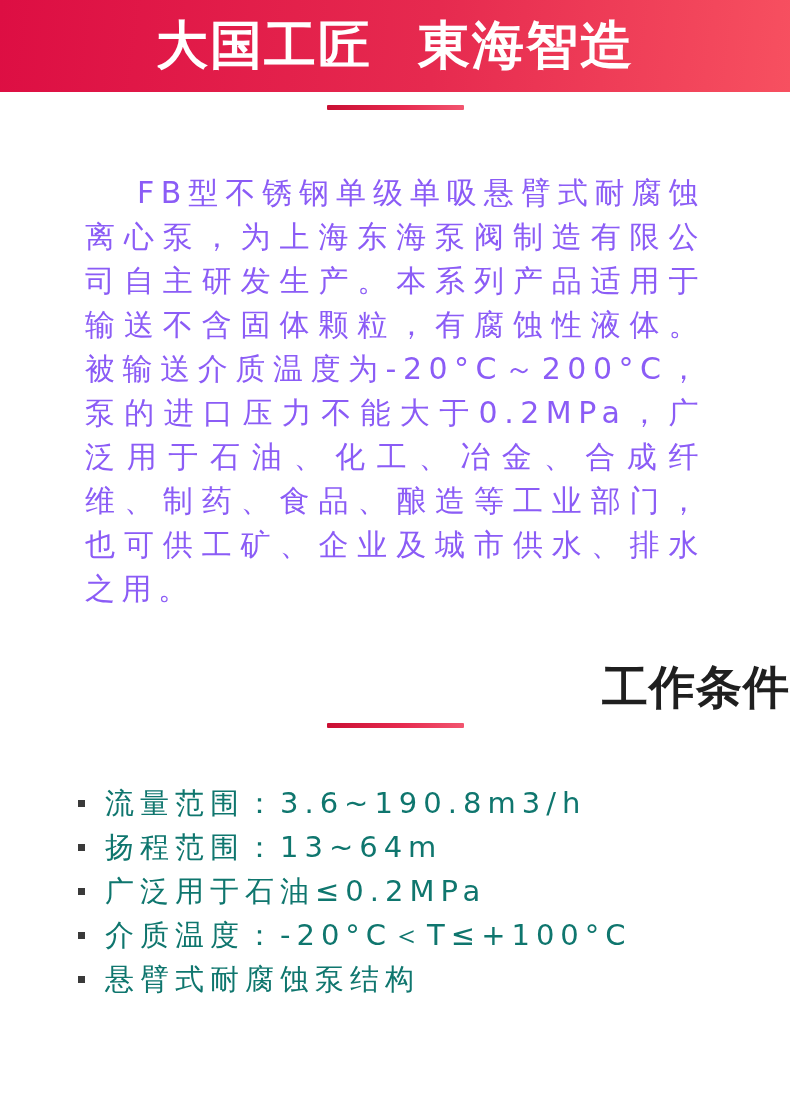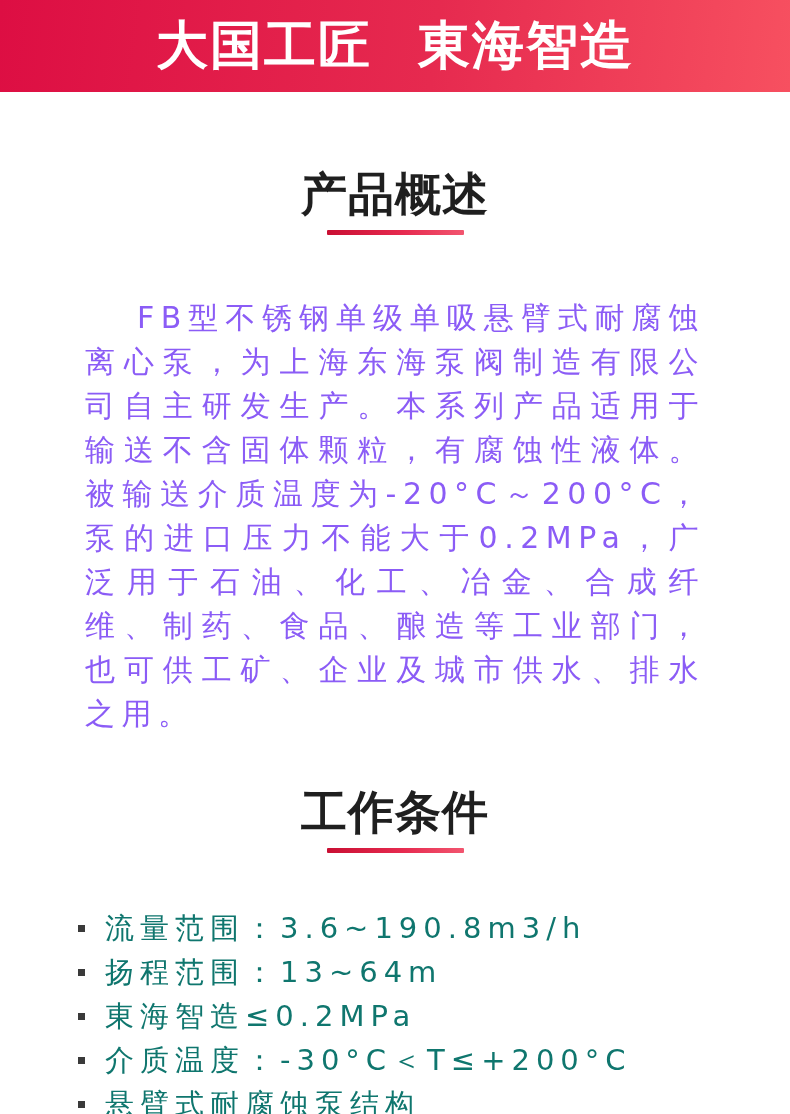--- a/index.html
+++ b/index.html
@@ -34,21 +34,21 @@
   .section-heading {
     margin: 0;
     text-align: center;
     font-size: 46px;
     line-height: 46px;
     font-weight: bold;
     color: #1f1f1f;
     letter-spacing: 1px;
   }
   .overview .section-heading { padding-top: 79px; }
-  .conditions .section-heading { padding-top: 53px; }
+  .conditions .section-heading { padding-top: 53px; text-align: right; }
 
   .heading-underline {
     width: 137px;
     height: 5px;
     margin: 13px auto 0 auto;
     background: linear-gradient(90deg, #c90f33 0%, #e62a4f 55%, #f2556f 100%);
     border-radius: 1px;
   }
 
   
@@ -89,45 +89,44 @@
 </head>
 <body>
 
 <div class="page">
 
   <div class="banner">
     <span class="banner-title">大国工匠 東海智造</span>
   </div>
 
   <div class="overview">
-    <h2 class="section-heading">产品概述</h2>
     <div class="heading-underline"></div>
     <p class="overview-paragraph">FB型不锈钢单级单吸悬臂式耐腐蚀离心泵，为上海东海泵阀制造有限公司自主研发生产。本系列产品适用于输送不含固体颗粒，有腐蚀性液体。被输送介质温度为-20°C～200°C，泵的进口压力不能大于0.2MPa，广泛用于石油、化工、冶金、合成纤维、制药、食品、酿造等工业部门，也可供工矿、企业及城市供水、排水之用。</p>
   </div>
 
   <div class="conditions">
     <h2 class="section-heading">工作条件</h2>
     <div class="heading-underline"></div>
 
     <ul class="bullet-list">
       <li>
         <span class="bullet-dot"></span>
         <span>流量范围：3.6~190.8m3/h</span>
       </li>
       <li>
         <span class="bullet-dot"></span>
         <span>扬程范围：13~64m</span>
       </li>
       <li>
         <span class="bullet-dot"></span>
-        <span>東海智造≤0.2MPa</span>
+        <span>广泛用于石油≤0.2MPa</span>
       </li>
       <li>
         <span class="bullet-dot"></span>
-        <span>介质温度：-30°C＜T≤+200°C</span>
+        <span>介质温度：-20°C＜T≤+100°C</span>
       </li>
       <li>
         <span class="bullet-dot"></span>
         <span>悬臂式耐腐蚀泵结构</span>
       </li>
     </ul>
   </div>
 
 </div>
 

